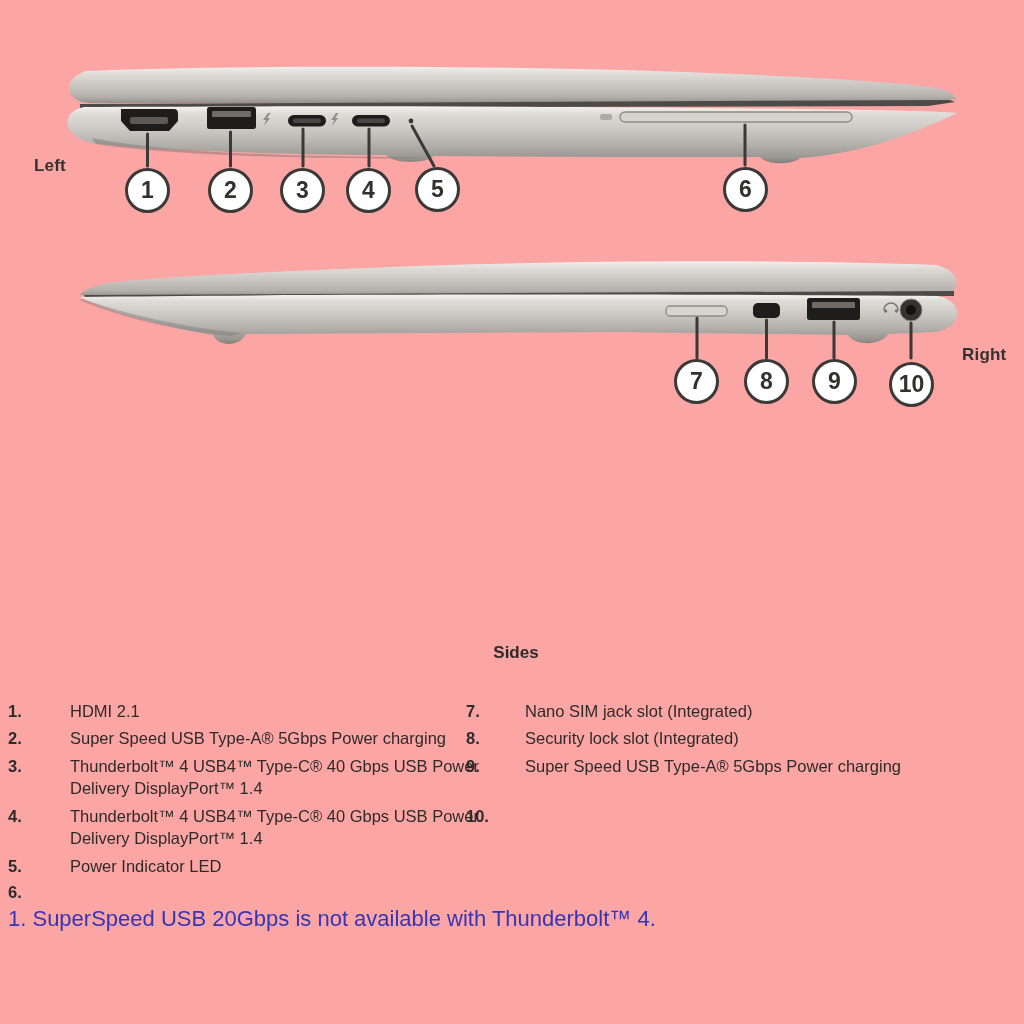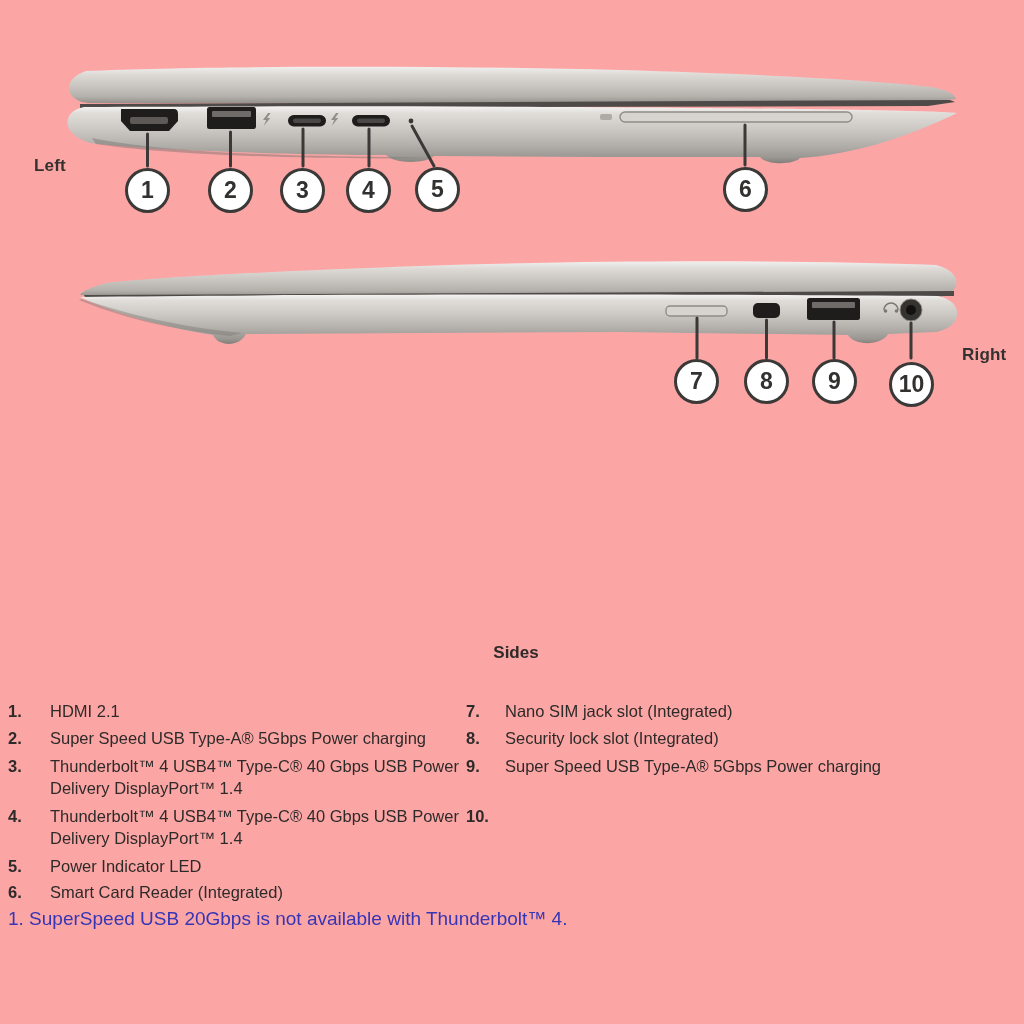--- a/index.html
+++ b/index.html
@@ -20,26 +20,26 @@
   }
   .heading {
     position:absolute; left:4px; top:643px; width:1024px; text-align:center;
     font-weight:700; font-size:17px; color:#2d2b29;
   }
   .lnum {
     position:absolute; font-weight:700; font-size:16.5px; color:#2d2b29;
     line-height:21.5px;
   }
   .ltxt {
-    position:absolute; font-size:16.5px; color:#2d2b29; line-height:21.5px;
+    position:absolute; font-size:16.5px; color:#2d2b29; line-height:21.5px;margin-left:20px;
   }
   .ltxt.colL { width:420px; }
   .ltxt.colR { width:450px; }
   .footnote {
-    position:absolute; left:8px; top:908px; font-size:19px;
+    position:absolute; left:8px; top:908px; font-size:22px;
     color:#3535b5; line-height:21px;
   }
 </style>
 </head>
 <body>
 
 <div class="page">
 
   <svg class="diagram-svg" width="1024" height="430" viewBox="0 0 1024 430">
     <defs>
@@ -156,21 +156,20 @@
   <div class="lnum" style="left:8px;  top:756px;">3.</div>
   <div class="ltxt colL" style="left:50px; top:756px;">Thunderbolt™ 4 USB4™ Type-C® 40 Gbps USB Power Delivery DisplayPort™ 1.4</div>
 
   <div class="lnum" style="left:8px;  top:806px;">4.</div>
   <div class="ltxt colL" style="left:50px; top:806px;">Thunderbolt™ 4 USB4™ Type-C® 40 Gbps USB Power Delivery DisplayPort™ 1.4</div>
 
   <div class="lnum" style="left:8px;  top:856px;">5.</div>
   <div class="ltxt colL" style="left:50px; top:856px;">Power Indicator LED</div>
 
   <div class="lnum" style="left:8px;  top:882px;">6.</div>
-  <div class="ltxt colL" style="left:50px; top:882px;">Smart Card Reader (Integrated)</div>
 
   <div class="lnum" style="left:466px; top:701px;">7.</div>
   <div class="ltxt colR" style="left:505px; top:701px;">Nano SIM jack slot (Integrated)</div>
 
   <div class="lnum" style="left:466px; top:728px;">8.</div>
   <div class="ltxt colR" style="left:505px; top:728px;">Security lock slot (Integrated)</div>
 
   <div class="lnum" style="left:466px; top:756px;">9.</div>
   <div class="ltxt colR" style="left:505px; top:756px;">Super Speed USB Type-A® 5Gbps Power charging</div>
 

